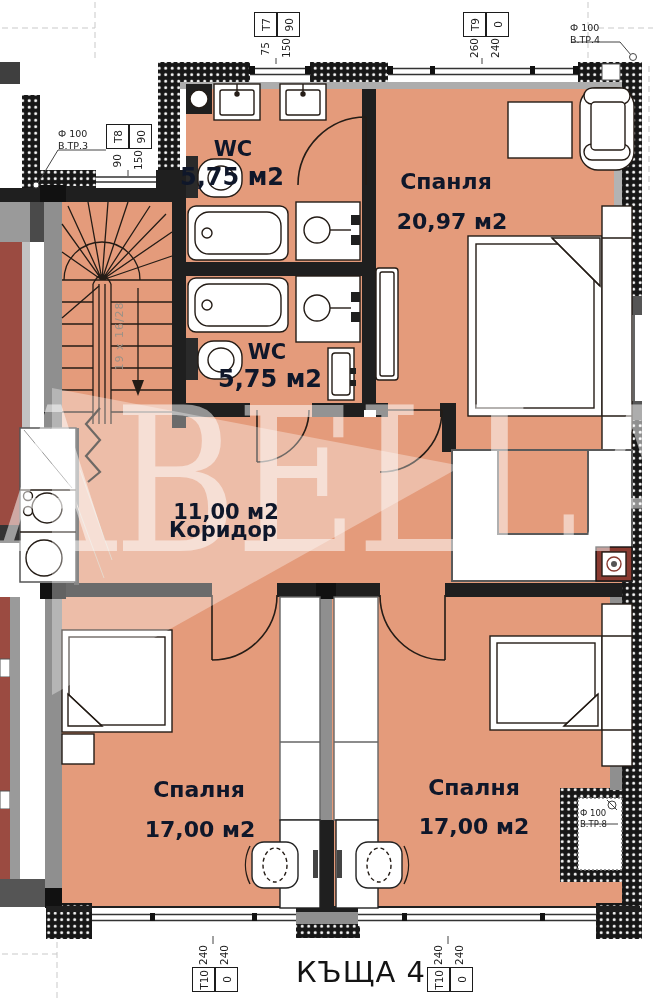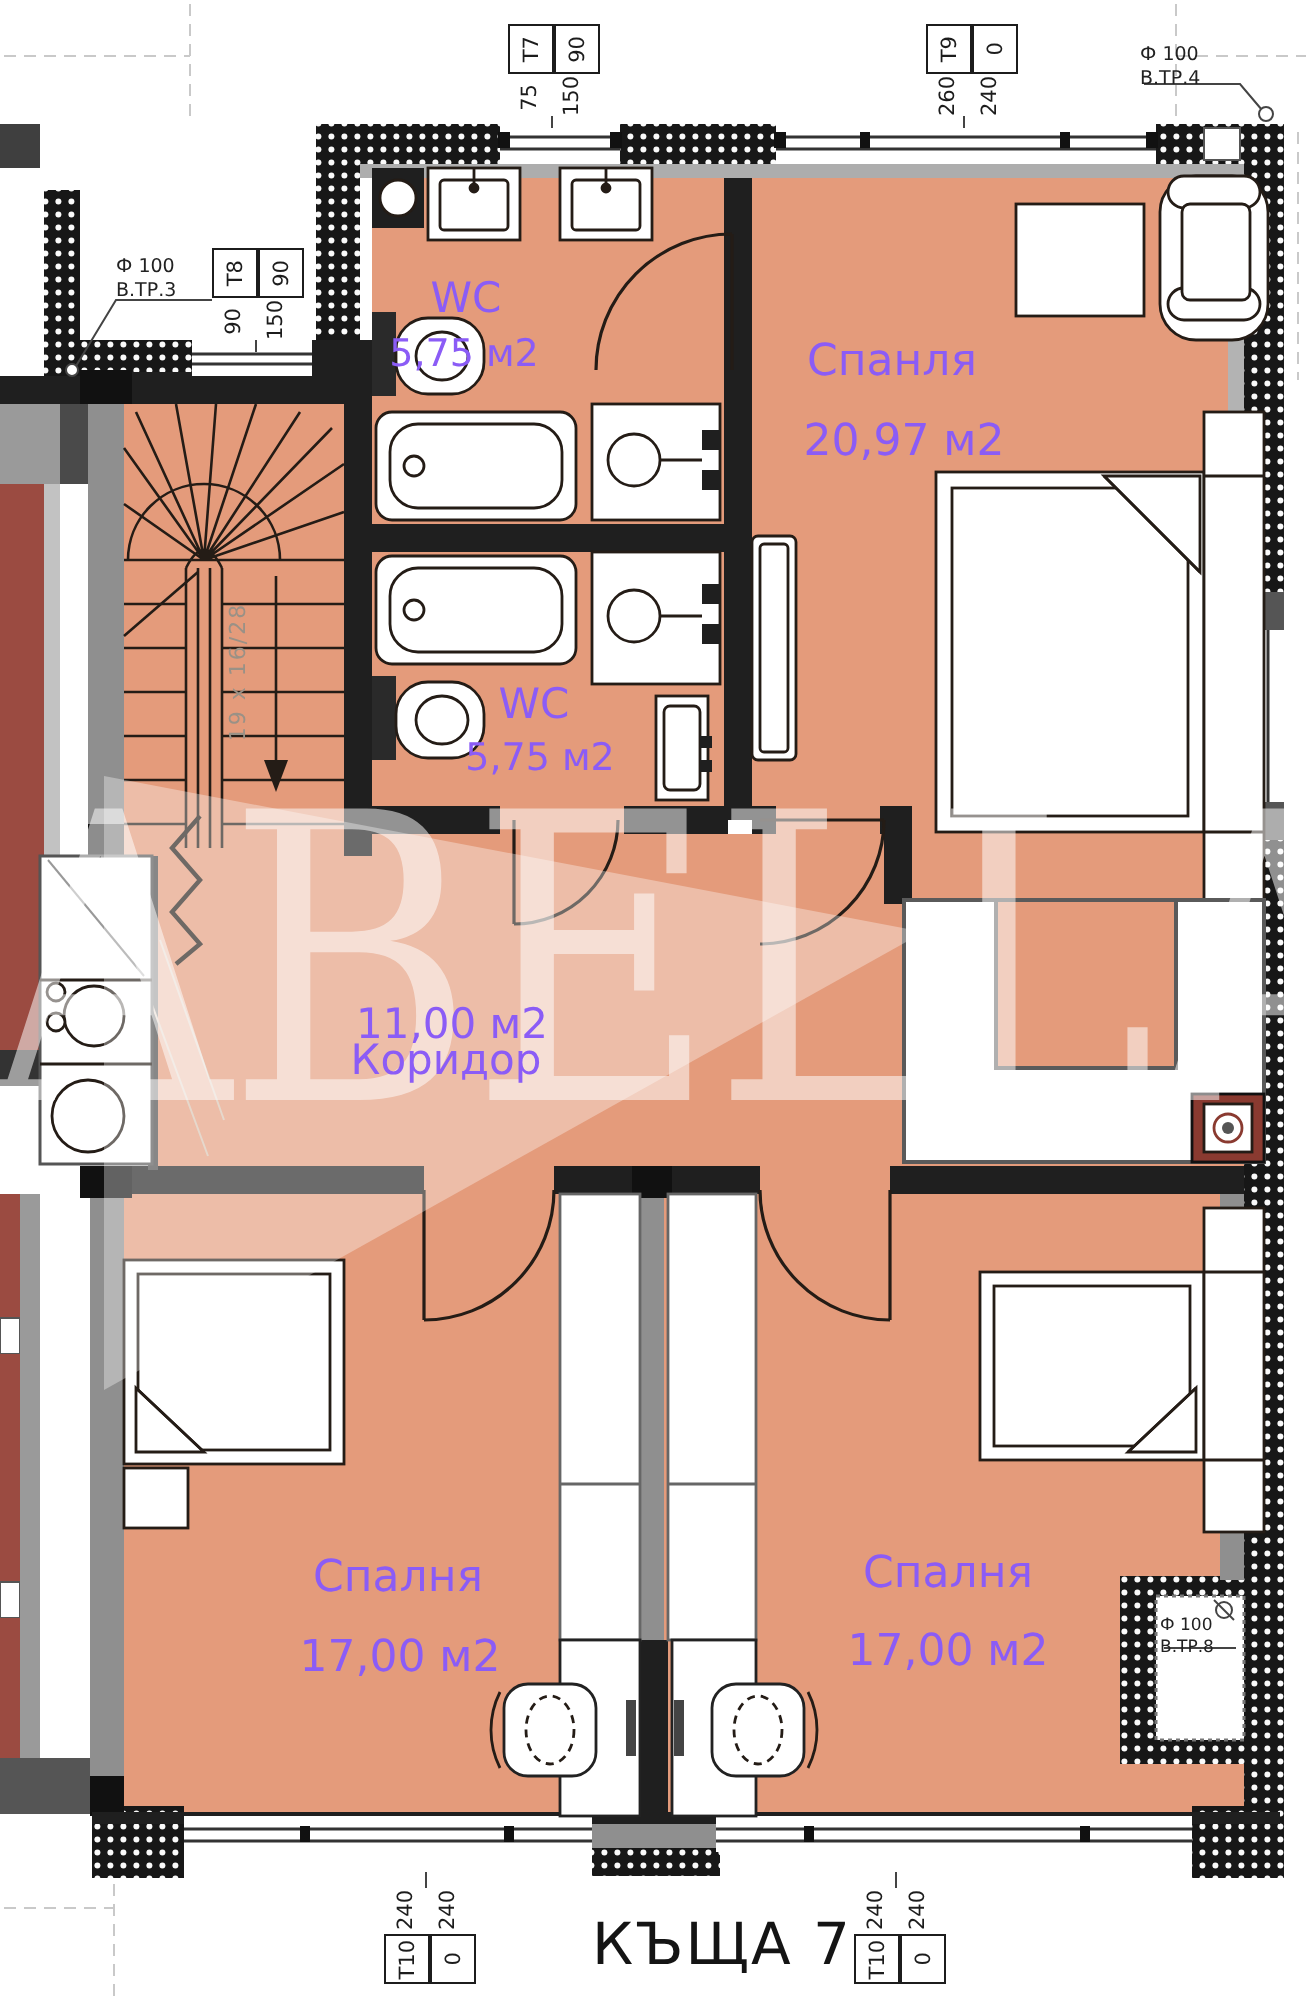--- a/index.html
+++ b/index.html
@@ -1,22 +1,22 @@
 <!DOCTYPE html>
 <html><head>
 <meta charset="utf-8">
 <style>
   html,body{margin:0;padding:0;background:#ffffff;}
   .stage{position:relative;width:655px;height:1000px;background:#fff;overflow:hidden;
          font-family:"DejaVu Sans",sans-serif;}
   .stage svg{position:absolute;left:0;top:0;}
   .lbl{position:absolute;transform:translate(-50%,-50%);white-space:nowrap;
-       color:#8b5cf6;font-weight:400;text-align:center;z-index:30;}
+       color:#0f172a;font-weight:700;text-align:center;z-index:30;}
   .room-name{font-size:21px;}
-  .room-area{font-size:19px;}
+  .room-area{font-size:24px;}
   .big{font-size:22px;}
   .title{font-size:29px;font-weight:400;color:#141414;letter-spacing:1px;z-index:30;}
   .stairnote{position:absolute;transform:translate(-50%,-50%) rotate(-90deg);
        font-size:11px;color:#9a9186;letter-spacing:1px;z-index:30;white-space:nowrap;}
   .dimtag{position:absolute;display:flex;flex-direction:column;z-index:30;}
   .dimrow{display:flex;}
   .dimcell{width:21px;height:23px;display:flex;align-items:center;justify-content:center;
        font-size:10.5px;color:#1c1c1c;background:transparent;}
   .boxed .dimcell{border:1.3px solid #1c1c1c;background:#fff;}
   .vt{writing-mode:vertical-rl;transform:rotate(180deg);}
@@ -359,21 +359,21 @@
 <div class="lbl room-name" style="left:226px;top:512px;">11,00 м2</div>
 
 <div class="lbl big" style="left:199px;top:789px;">Спалня</div>
 <div class="lbl big" style="left:200px;top:829px;">17,00 м2</div>
 
 <div class="lbl big" style="left:474px;top:787px;">Спалня</div>
 <div class="lbl big" style="left:474px;top:826px;">17,00 м2</div>
 
 <div class="stairnote" style="left:119px;top:336px;">19 х 16/28</div>
 
-<div class="lbl title" style="left:361px;top:972px;">КЪЩА 7</div>
+<div class="lbl title" style="left:361px;top:972px;">КЪЩА 4</div>
 
 <div class="dimtag" style="left:254px;top:12px;">
   <div class="dimrow boxed">
     <span class="dimcell">
           <span class="vt">Т7</span>
         </span>
     <span class="dimcell">
           <span class="vt">90</span>
         </span>
   </div>

